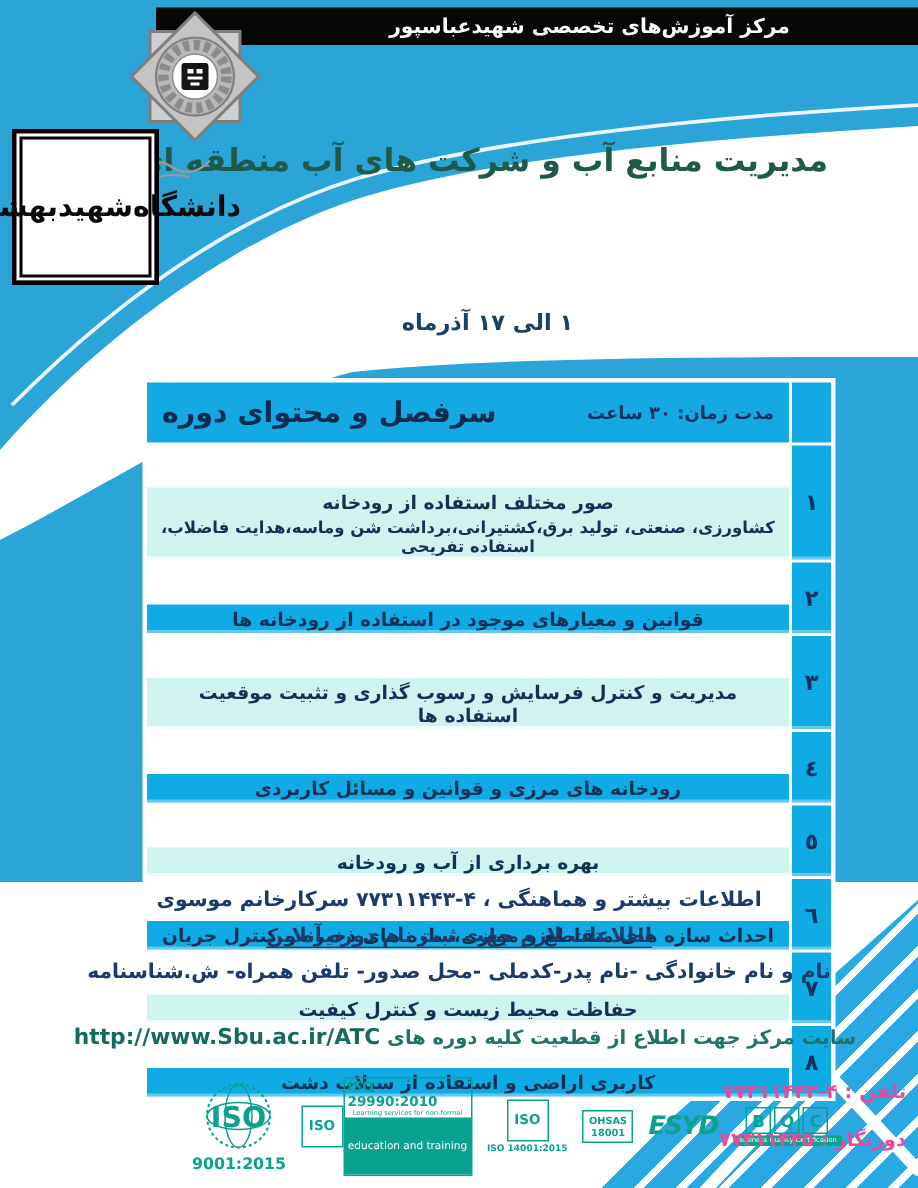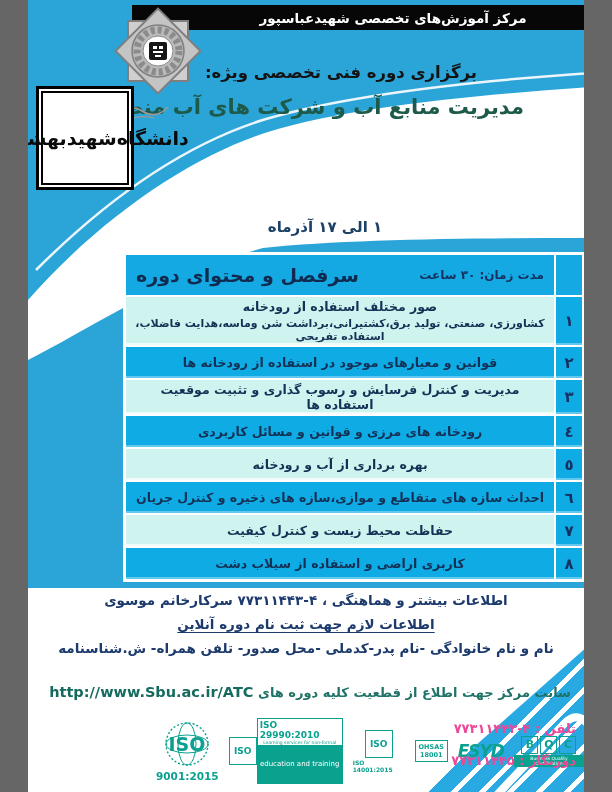--- a/index.html
+++ b/index.html
@@ -1,17 +1,17 @@
 <!DOCTYPE html>
 <html lang="fa"><head>
 <meta charset="utf-8">
 <style>
   html,body{margin:0;padding:0;}
   body{background:#666;display:flex;justify-content:center;font-family:"DejaVu Sans",sans-serif;}
-  .page{position:relative;width:556px;height:792px;background:#ffffff;overflow:hidden;direction:rtl;}
+  .page{position:relative;width:612px;height:792px;background:#ffffff;overflow:hidden;direction:rtl;}
   
   .blue-bg{position:absolute;top:0;left:0;width:612px;height:588px;background:#2ba4d8;}
   .wave-svg{position:absolute;top:0;left:0;z-index:1;pointer-events:none;}
   
   .topbar{position:absolute;top:5px;left:104px;right:0;height:25px;background:#070707;z-index:3;
           display:flex;align-items:center;justify-content:center;padding-left:70px;}
   .topbar span{color:#fff;font-size:13.5px;font-weight:bold;letter-spacing:.2px;}
   
   .emblem{position:absolute;top:3px;left:84px;z-index:4;}
   .signature{position:absolute;top:100px;left:86px;z-index:4;}
@@ -20,34 +20,34 @@
            box-shadow:inset 0 0 0 2px #fff, inset 0 0 0 4px #000;z-index:4;
            display:flex;align-items:center;justify-content:center;line-height:.95;}
   .sbu-box .w{font-weight:bold;font-size:19px;color:#0a0a0a;}
   .sbu-box .y{font-weight:bold;font-size:8px;color:#0a0a0a;margin-top:2px;}
   
   .kicker{position:absolute;top:63px;right:107px;z-index:2;font-size:16.5px;font-weight:bold;color:#131313;}
   .subtitle{position:absolute;top:95px;right:60px;z-index:2;font-size:21px;font-weight:bold;color:#1d5a4a;}
   .title{position:absolute;top:138px;right:62px;left:100px;z-index:2;text-align:center;
          font-size:35px;font-weight:bold;color:#17352b;}
   .daterange{position:absolute;top:206px;right:62px;left:100px;z-index:2;text-align:center;
-         font-size:15px;font-weight:bold;color:#1d4066;margin-top:12px;}
+         font-size:15px;font-weight:bold;color:#1d4066;}
   
   .ctable{position:absolute;top:252px;left:95px;width:462px;z-index:2;background:#fff;padding:3px;
           box-sizing:border-box;display:flex;flex-direction:column;gap:2px;}
   .thead,.trow{display:grid;grid-template-columns:26px 1fr;gap:2px;}
   .thead .hnum{background:#14a9e2;}
   .thead .hcontent{background:#14a9e2;height:40px;display:flex;align-items:center;justify-content:space-between;
           padding:0 10px;}
   .hdur,.hcode{font-size:12px;font-weight:bold;color:#16305f;}
   .hhead{font-size:19px;font-weight:bold;color:#102a50;}
   .cell{display:flex;flex-direction:column;align-items:center;justify-content:center;}
   .num{background:#0fabe4;font-size:15px;font-weight:bold;color:#16305f;
        box-shadow:inset 0 -2px 0 rgba(255,255,255,.35);}
-  .content{padding:2px 8px;text-align:center;}
+  .content{padding:2px 8px;text-align:center;margin-top:28px;}
   .tone-light .content{background:#cff3ee;box-shadow:inset 0 -2px 0 rgba(255,255,255,.7);}
   .tone-blue  .content{background:#0fabe4;box-shadow:inset 0 -2px 0 rgba(255,255,255,.35);}
   .trow{min-height:31px;}
   .trow .l1{font-size:12.5px;font-weight:bold;color:#143055;}
   .trow .l2{font-size:11px;font-weight:bold;color:#143055;margin-top:3px;}
   
   .info{position:absolute;top:588px;left:0;right:0;text-align:center;z-index:2;color:#1c3a6b;}
   .info div{font-size:13.5px;font-weight:bold;line-height:24px;}
   .info .u{text-decoration:underline;text-underline-offset:3px;}
   
@@ -119,21 +119,20 @@
     <path d="M10 22 Q24 14 40 18" fill="none" stroke="#9a9a9a" stroke-width="1.2"></path>
   </svg>
 
   <div class="sbu-box">
     <span class="w">دانشگاه</span>
     <span class="w">شهید</span>
     <span class="w">بهشتی</span>
     <span class="y">۱۳۳۸</span>
   </div>
 
-  <div class="kicker">برگزاری دوره فنی تخصصی ویژه:</div>
   <div class="subtitle">مدیریت منابع آب و شرکت های آب منطقه ای</div>
   <div class="daterange">۱ الی ۱۷ آذرماه</div>
 
   <div class="ctable">
     <div class="thead">
       <div class="hnum"></div>
       <div class="hcontent">
         <span class="hdur">مدت زمان: ۳۰ ساعت</span>
         <span class="hhead">سرفصل و محتوای دوره</span>
       </div>

